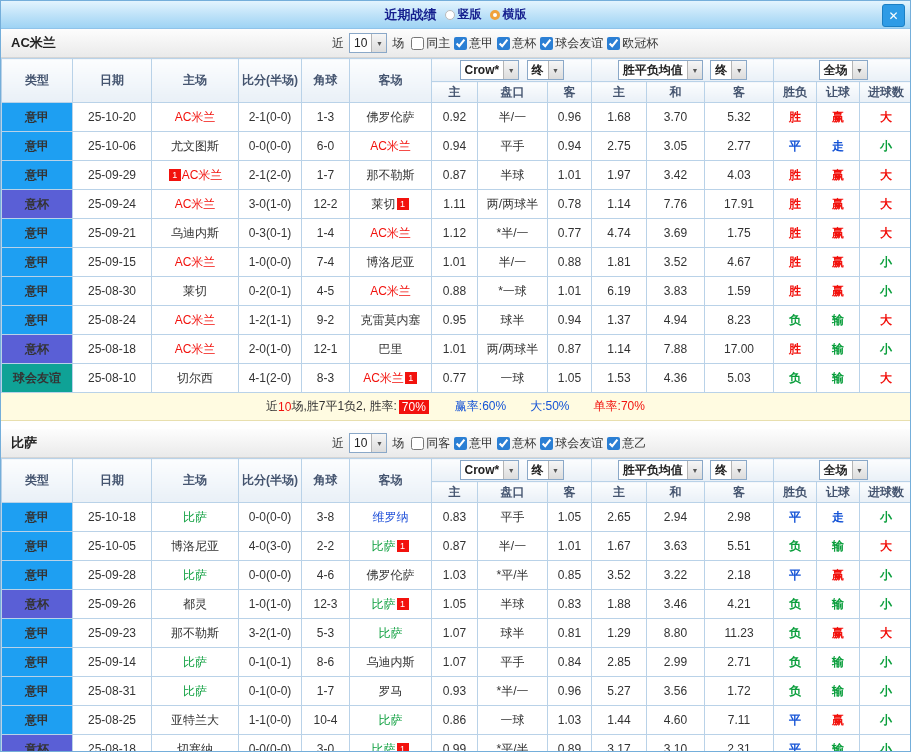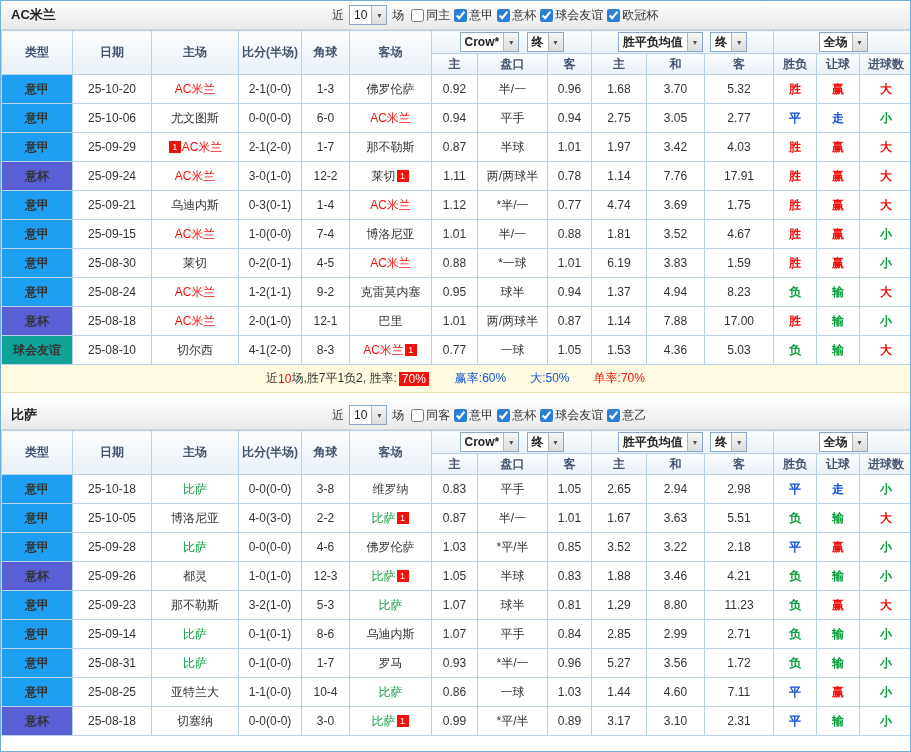--- a/index.html
+++ b/index.html
@@ -54,20 +54,34 @@
   .rate-badge{background:#f2120d;color:#fff;padding:0 3px;margin:0 2px;}
   .sp{margin-left:24px;}
 
   .section-gap{height:8px;background:#fff;}
 </style>
 </head>
 <body>
 
 <div class="window">
 
+  <div class="titlebar">
+    <div class="titlebar-center">
+      <span class="tb-title">近期战绩</span>
+      <span class="radio">
+        <span class="radio-circle"></span>
+        <span>竖版</span>
+      </span>
+      <span class="radio">
+        <span class="radio-circle selected"></span>
+        <span>横版</span>
+      </span>
+    </div>
+    <div class="close-btn">✕</div>
+  </div>
 
   <div class="section-bar">
     <span class="team-title">AC米兰</span>
     <div class="controls">
       <span class="ctl-label">近</span>
       <span class="dd">
         <span class="dd-t">10</span>
         <span class="dd-a">▼</span>
       </span>
       <span class="ctl-label">场</span>
@@ -442,21 +456,21 @@
         <th>进球数</th>
       </tr>
     </thead>
     <tbody>
         <tr>
           <td class="type-cell" style="background: rgb(30, 159, 242);">意甲</td>
           <td class="date">25-10-18</td>
           <td class="team"><span style="color: rgb(10, 158, 60);">比萨</span></td>
           <td class="score">0-0(0-0)</td>
           <td class="corner">3-8</td>
-          <td class="team"><span style="color: #404040;">维罗纳</span></td>
+          <td class="team"><span style="color: #1d4ed8;">维罗纳</span></td>
           <td class="odds">0.83</td>
           <td class="odds">平手</td>
           <td class="odds">1.05</td>
           <td class="odds">2.65</td>
           <td class="odds">2.94</td>
           <td class="odds">2.98</td>
           <td class="verdict" style="color: rgb(20, 83, 214);">平</td>
           <td class="verdict" style="color: rgb(20, 83, 214);">走</td>
           <td class="verdict" style="color: rgb(10, 158, 60);">小</td>
         </tr>

